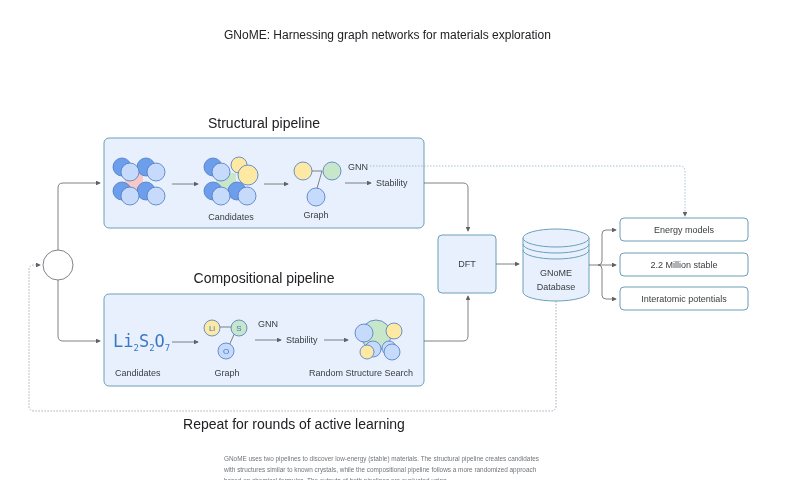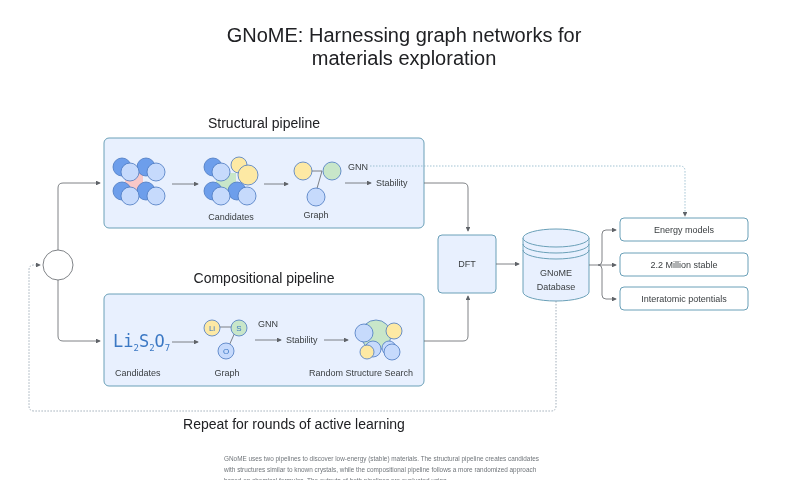--- a/index.html
+++ b/index.html
@@ -1,17 +1,17 @@
 <!DOCTYPE html>
 <html><head>
 <meta charset="utf-8">
 <style>
   html, body { margin: 0; padding: 0; background: #ffffff; }
   body { width: 800px; height: 480px; position: relative; overflow: hidden; font-family: "Liberation Sans", sans-serif; color: #3c4043; }
-  .title { position: absolute; left: 224px; top: 24px; font-size: 20px; line-height: 23px; color: #202124; width: 360px; text-align: center; }
+  .title { position: absolute; left: 224px; top: 24px; font-size: 12px; line-height: 23px; color: #202124; width: 360px; }
   svg.diagram { position: absolute; left: 0; top: 0; }
   .lbl { font-family: "Liberation Sans", sans-serif; fill: #3c4043; }
   .pipe-title { font-size: 14px; fill: #202124; }
   .small { font-size: 9px; }
   .caption { position: absolute; left: 224px; top: 453px; width: 320px; font-size: 6.4px; line-height: 11px; color: #70757a; }
 </style>
 </head>
 <body>
 
 <div class="title">GNoME: Harnessing graph networks for materials exploration</div>

